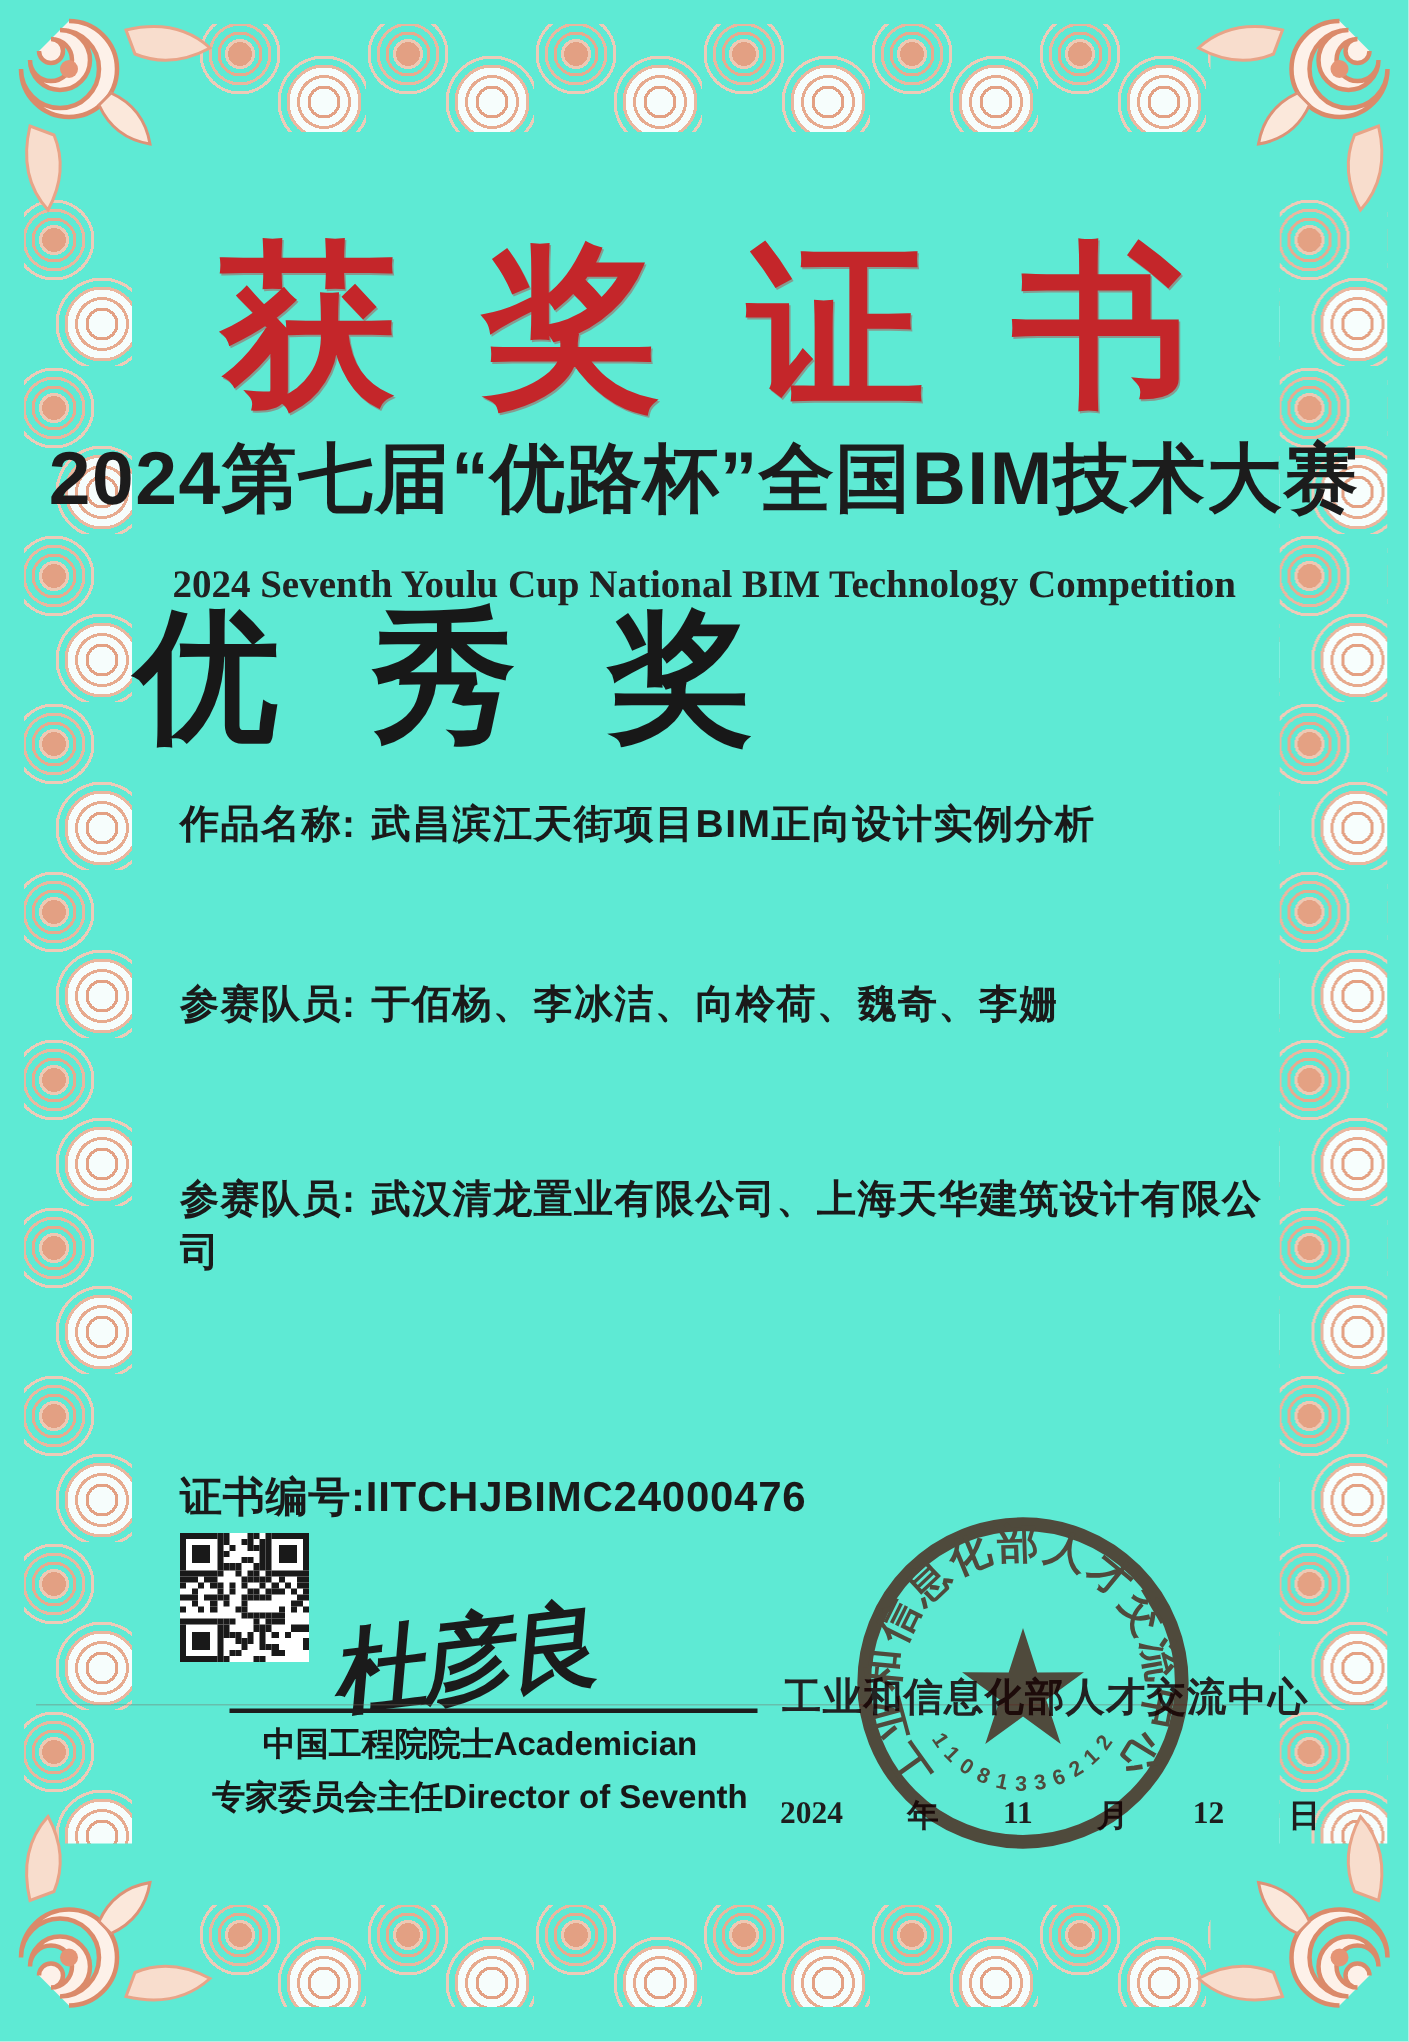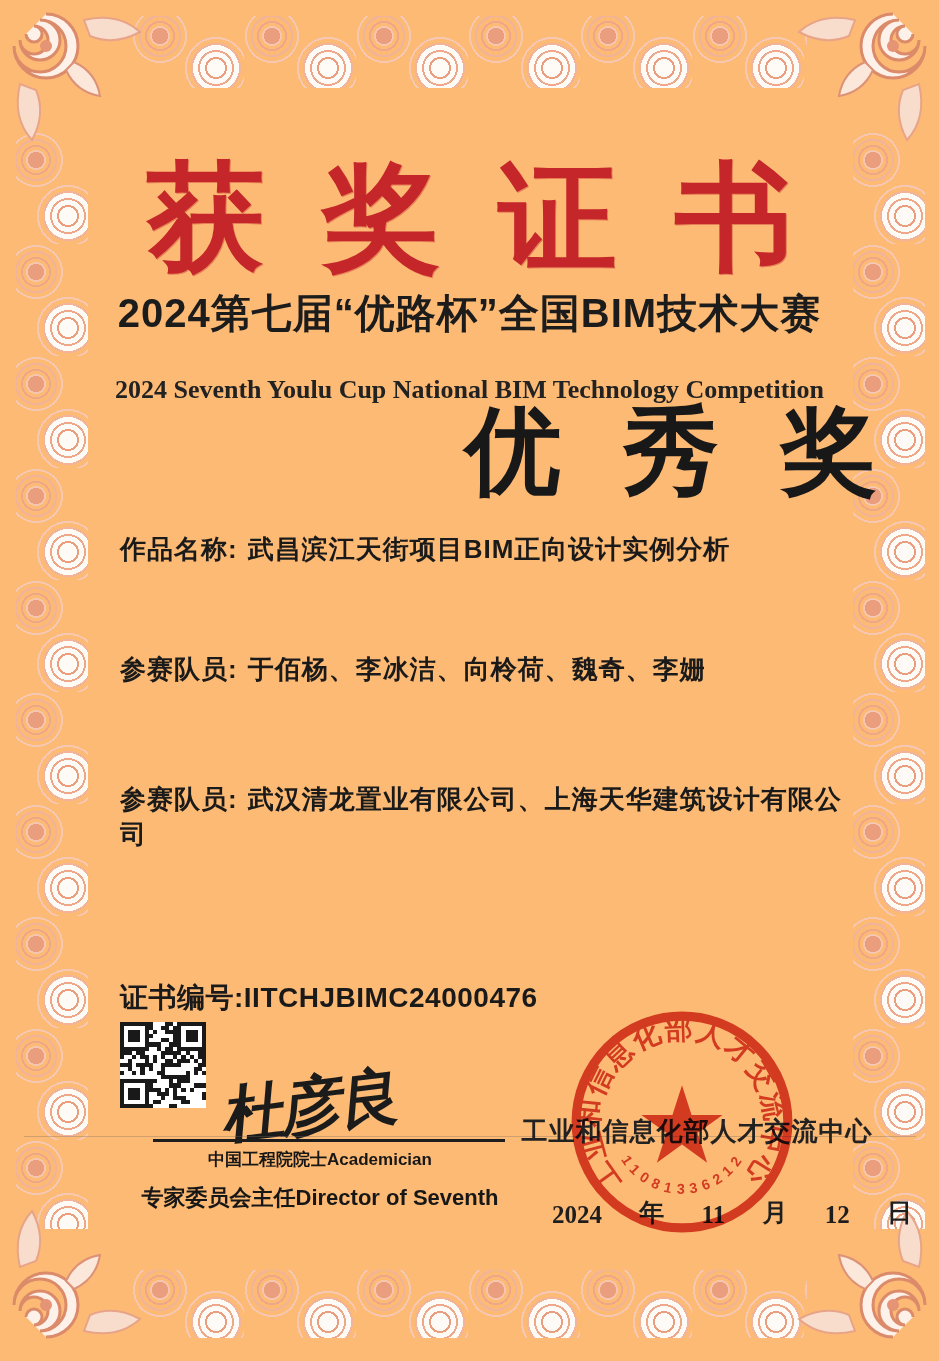--- a/index.html
+++ b/index.html
@@ -1,21 +1,21 @@
 <!DOCTYPE html>
 <html><head>
 <meta charset="utf-8">
 <style>
   * { margin:0; padding:0; box-sizing:border-box; }
   html,body { background:#e9e9e9; }
   body { font-family:"Liberation Sans", sans-serif; }
 
   .certificate {
     position:relative; width:939px; height:1361px; margin:0 auto;
-    background:#fdba74; overflow:hidden;
+    background:#5eead4; overflow:hidden;
     color:#1c1c1c;
   }
 
   
   .lace { position:absolute; opacity:.95; }
   .lace-h {
     height:72px; left:132px; right:132px;
     background-image:
       radial-gradient(circle at 28px 20px, #eb9d7f 0 8px, #f6c7b2 8px 10px, rgba(0,0,0,0) 10px 13px, #efa78b 13px 15px, rgba(0,0,0,0) 15px 19px, #f2b49c 19px 21px, rgba(0,0,0,0) 21px 25px, #f6c9b6 25px 27px, rgba(0,0,0,0) 27px),
       radial-gradient(circle at 84px 52px, #ffffff 0 9px, #eb9d7f 9px 11px, #ffffff 11px 16px, #efa78b 16px 18px, #ffffff 18px 23px, #f2b49c 23px 25px, rgba(255,255,255,0) 25px 29px, #f6c9b6 29px 31px, rgba(0,0,0,0) 31px);
@@ -42,32 +42,33 @@
   
   .main-title {
     position:absolute; top:142px; left:0; width:100%;
     text-align:center; font-family:"Liberation Serif", serif;
     font-size:118px; font-weight:bold; color:#c4262a;
     letter-spacing:58px; text-indent:58px; line-height:1.3;
     text-shadow:1px 1px 0 rgba(196,38,42,.4);
   }
   .competition-cn {
     position:absolute; top:286px; left:0; width:100%;
-    text-align:center; font-weight:bold; font-size:40px; letter-spacing:1px;
+    text-align:center; font-weight:bold; font-size:50px; letter-spacing:1px;
   }
   .competition-en {
     position:absolute; top:338px; left:0; width:100%;
     text-align:center; font-family:"Liberation Serif", serif;
     font-weight:bold; font-size:26px; color:#222;margin-top:37px;
   }
   .award-name {
     position:absolute; top:388px; left:0; width:100%;
-    text-align:right; font-family:"Liberation Serif", serif;
+    text-align:left; font-family:"Liberation Serif", serif;
     font-weight:bold; font-size:96px; letter-spacing:62px; text-indent:62px;
     color:#181818;
+    padding-left:28px;
   }
 
   
   .field { position:absolute; left:120px; right:95px; font-size:26px; font-weight:bold; color:#1a1a1a; letter-spacing:1px; }
   .field-work { top:532px; }
   .field-team { top:652px; }
   .field-org  { top:782px; }
   .field-certno { top:956px; font-size:28px; letter-spacing:.5px; font-family:Liberation Sans, sans-serif;margin-top:23px; }
   .field .label { margin-right:10px; }
 
@@ -83,36 +84,36 @@
   .signature {
     position:absolute; left:225px; top:1062px; width:200px;
     font-family:"DejaVu Serif", serif; font-size:62px; font-weight:bold;
     transform:rotate(-7deg) skewX(-12deg); letter-spacing:-4px;
     color:#1b1b1b; white-space:nowrap;
   }
   .scan-line { position:absolute; top:1136px; left:24px; width:892px; height:1px; background:rgba(120,108,98,.35); }
   .sig-line  { position:absolute; top:1139px; left:153px; width:352px; height:3px; background:#1d1d1d; }
   .signer-title-1 {
     position:absolute; top:1148px; left:120px; width:400px;
-    text-align:center; font-size:17px; font-weight:bold; color:#171717;
+    text-align:center; font-size:22px; font-weight:bold; color:#171717;
   }
   .signer-title-2 {
     position:absolute; top:1183px; left:105px; width:430px;
     text-align:center; font-size:22px; font-weight:bold; color:#171717;
   }
 
   
   .issuer-name {
     position:absolute; top:1114px; left:512px; width:370px;
     text-align:center; font-size:26px; font-weight:600; letter-spacing:1px; color:#222;
   }
   .issue-date {
     position:absolute; top:1196px; left:520px; width:360px;
-    display:flex; justify-content:space-between; align-items:flex-end;
-    font-family:"Liberation Serif", serif; font-size:25px; font-weight:bold; color:#1e1e1e;margin-left:32px;
+    display:flex; justify-content:space-between; align-items:flex-start;
+    font-family:"Liberation Serif", serif; font-size:21px; font-weight:bold; color:#1e1e1e;
   }
   .seal {
     position:absolute; left:568px; top:1008px; width:228px; height:228px;
     opacity:.88; mix-blend-mode:multiply; pointer-events:none;
   }
 
   .seal text { font-weight:bold; }
 </style>
 </head>
 <body>

